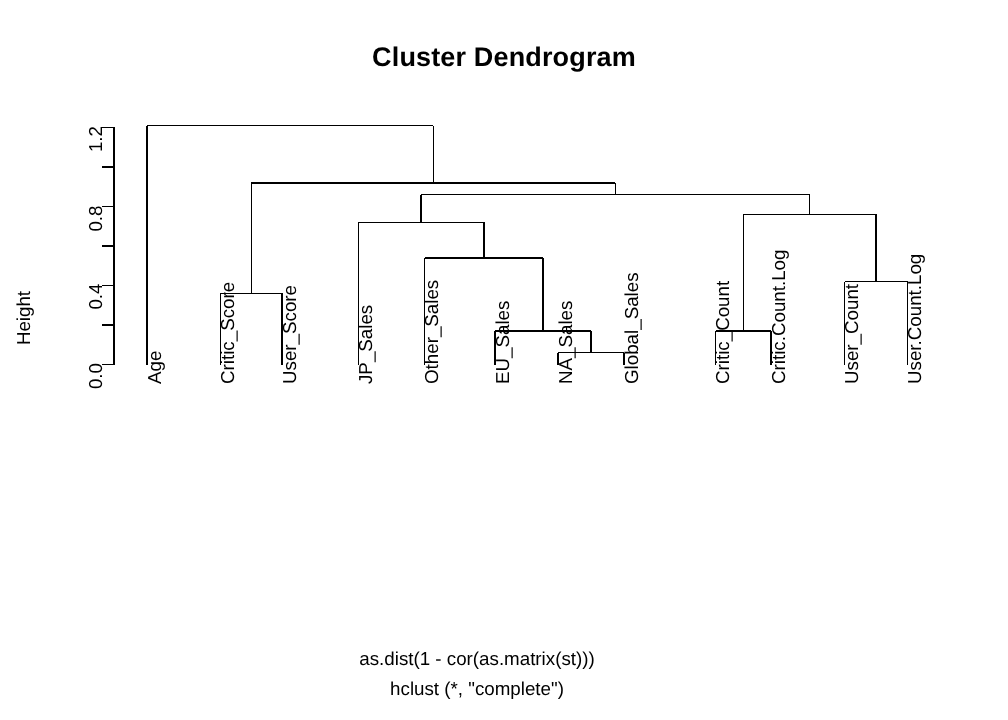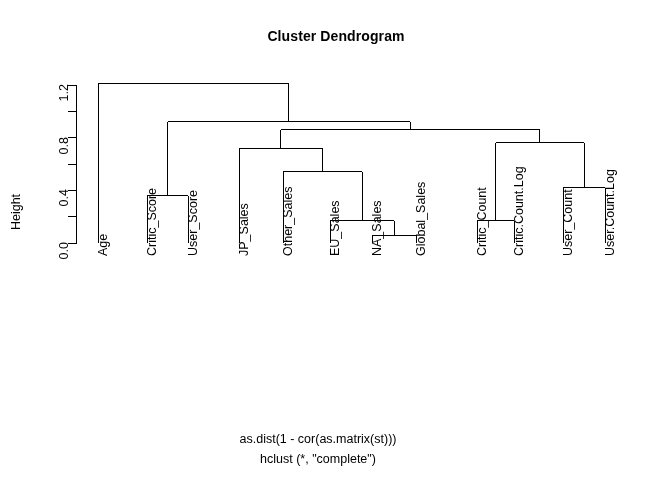--- a/index.html
+++ b/index.html
@@ -9,21 +9,21 @@
     background:#ffffff;
     font-family:"Liberation Sans", sans-serif;
     color:#000000;
     overflow:hidden;
     position:relative;
   }
   #plot{position:absolute;left:0;top:0;width:672px;height:480px;}
   .title{
     position:absolute;left:0;top:28px;width:672px;
     text-align:center;
-    font-size:14px;font-weight:bold;
+    font-size:18px;font-weight:bold;
     letter-spacing:0.1px;
   }
   .ylab{
     position:absolute;
     left:-14px;top:205px;
     width:60px;
     text-align:center;
     font-size:12.5px;
     transform:rotate(-90deg);
     transform-origin:50% 50%;

